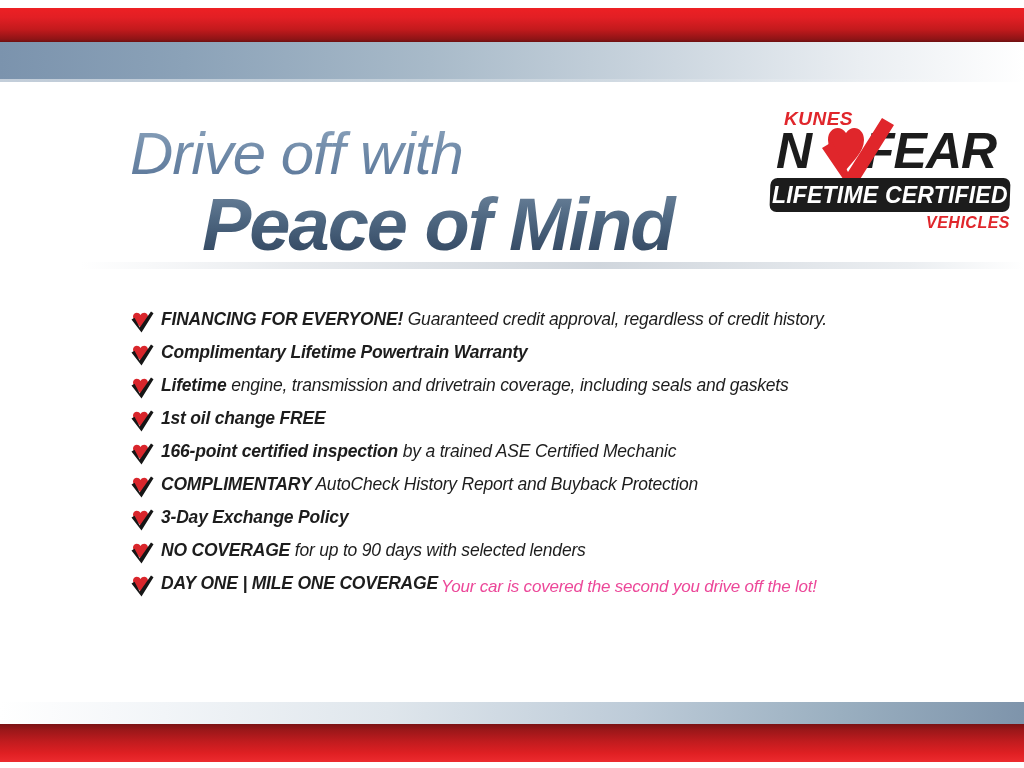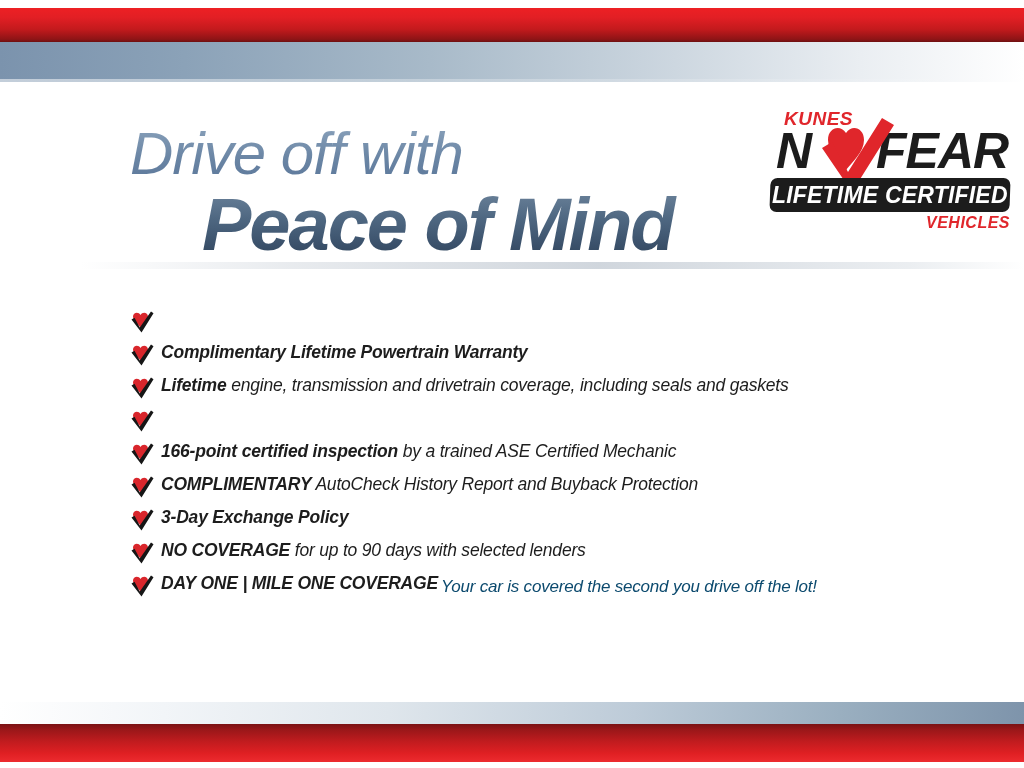--- a/index.html
+++ b/index.html
@@ -100,21 +100,21 @@
     width:240px; height:56px;
   }
   .logo-n {
     position:absolute; left:0px; top:2px;
     font-size:50px; font-weight:bold; font-style:italic;
     letter-spacing:-2px;
     color:#1c1c1c;
     line-height:1;
   }
   .logo-fear {
-    position:absolute; left:100px; top:2px;
+    position:absolute; left:88px; top:2px;
     font-size:50px; font-weight:bold; font-style:italic;
     letter-spacing:-1px;
     color:#1c1c1c;
     line-height:1;
   }
   .logo-check {
     position:absolute; left:36px; top:-6px;
     width:84px; height:76px;
   }
   .logo-bar {
@@ -170,21 +170,21 @@
     line-height:21px;
     color:#1d1d1d;
     letter-spacing:-.2px;
     white-space:nowrap;
   }
   .bullet-text .b { font-weight:bold; }
   .bullet-sub {
     font-size:17px;
     font-style:italic;
     line-height:21px;
-    color:#0c4a6e;
+    color:#ec4899;
     letter-spacing:-.2px;
     margin-top:3px;
     margin-left:3px;
     white-space:nowrap;
   }
   .bullet-col { display:flex; flex-direction:row; }
 </style>
 </head>
 <body>
 
@@ -219,20 +219,23 @@
 
   <div class="divider"></div>
 
   <div class="bullets">
 
     <div class="bullet-row">
       <svg class="bullet-icon" viewBox="0 0 24 22">
         <path d="M3 5.5 C3 1.5, 8.5 0.2, 10.5 4 C12.5 0.2, 18 1.5, 18 5.5 C18 9.5, 13 13, 10.5 16.5 C8 13, 3 9.5, 3 5.5 Z" fill="#d9262c"></path>
         <path d="M1.5 8.5 L4.5 6.8 L9.8 16.5 L21 0.5 L23.5 2.2 L11.5 21.5 Z" fill="#161616"></path>
       </svg>
+      <div class="bullet-text">
+        <span class="b">FINANCING FOR EVERYONE!</span><span> Guaranteed credit approval, regardless of credit history.</span>
+      </div>
     </div>
 
     <div class="bullet-row">
       <svg class="bullet-icon" viewBox="0 0 24 22">
         <path d="M3 5.5 C3 1.5, 8.5 0.2, 10.5 4 C12.5 0.2, 18 1.5, 18 5.5 C18 9.5, 13 13, 10.5 16.5 C8 13, 3 9.5, 3 5.5 Z" fill="#d9262c"></path>
         <path d="M1.5 8.5 L4.5 6.8 L9.8 16.5 L21 0.5 L23.5 2.2 L11.5 21.5 Z" fill="#161616"></path>
       </svg>
       <div class="bullet-text">
         <span class="b">Complimentary Lifetime Powertrain Warranty</span><span></span>
       </div>
@@ -246,20 +249,23 @@
       <div class="bullet-text">
         <span class="b">Lifetime</span><span> engine, transmission and drivetrain coverage, including seals and gaskets</span>
       </div>
     </div>
 
     <div class="bullet-row">
       <svg class="bullet-icon" viewBox="0 0 24 22">
         <path d="M3 5.5 C3 1.5, 8.5 0.2, 10.5 4 C12.5 0.2, 18 1.5, 18 5.5 C18 9.5, 13 13, 10.5 16.5 C8 13, 3 9.5, 3 5.5 Z" fill="#d9262c"></path>
         <path d="M1.5 8.5 L4.5 6.8 L9.8 16.5 L21 0.5 L23.5 2.2 L11.5 21.5 Z" fill="#161616"></path>
       </svg>
+      <div class="bullet-text">
+        <span class="b">1st oil change FREE</span><span></span>
+      </div>
     </div>
 
     <div class="bullet-row">
       <svg class="bullet-icon" viewBox="0 0 24 22">
         <path d="M3 5.5 C3 1.5, 8.5 0.2, 10.5 4 C12.5 0.2, 18 1.5, 18 5.5 C18 9.5, 13 13, 10.5 16.5 C8 13, 3 9.5, 3 5.5 Z" fill="#d9262c"></path>
         <path d="M1.5 8.5 L4.5 6.8 L9.8 16.5 L21 0.5 L23.5 2.2 L11.5 21.5 Z" fill="#161616"></path>
       </svg>
       <div class="bullet-text">
         <span class="b">166-point certified inspection</span><span> by a trained ASE Certified Mechanic</span>
       </div>

